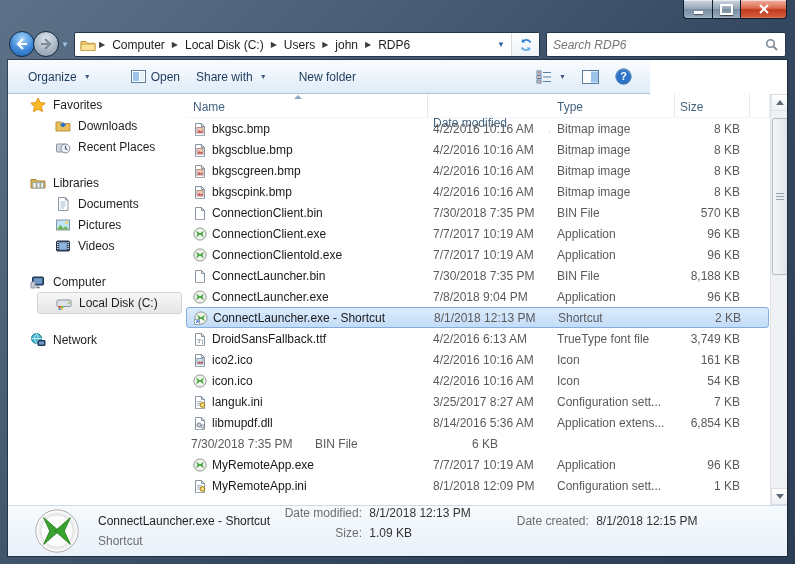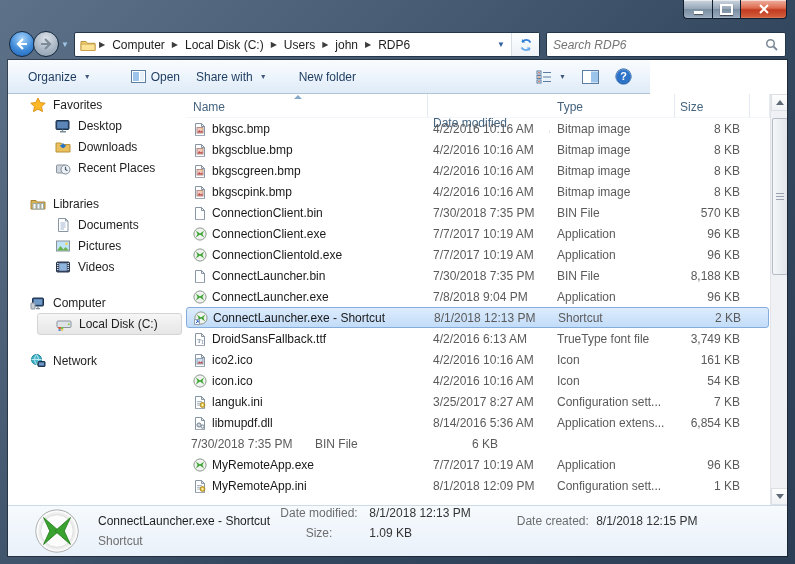--- a/index.html
+++ b/index.html
@@ -88,21 +88,21 @@
   .thumb{position:absolute;left:1px;top:24px;width:14px;height:155px;border:1px solid #b5bcc7;border-radius:2px;
         background:linear-gradient(90deg,#f4f6f8,#e2e6eb);display:flex;align-items:center;justify-content:center;flex-direction:column;gap:2px;}
   .grip{width:8px;height:1px;background:#9aa4b0;}
   
   .details{position:absolute;left:0;top:445px;width:779px;height:51px;box-sizing:border-box;
         background:linear-gradient(#f6fafd,#e9f1fa);border-top:1px solid #ccdbe9;display:flex;align-items:center;}
   .dicon{margin-left:26px;width:46px;height:46px;flex:0 0 46px;}
   .dcol1{margin-left:18px;width:178px;}
   .dline1{color:#1e1e1e;margin-bottom:6px;}
   .dline2{color:#6d6d6d;}
-  .dcol2 .dl{display:inline-block;width:86px;text-align:center;color:#6d6d6d;}
+  .dcol2 .dl{display:inline-block;width:86px;text-align:right;color:#6d6d6d;}
   .dcol2 .dv{color:#333;margin-left:4px;}
   .dcol2 div{margin-bottom:6px;} .dcol2 div:last-child{margin-bottom:16px;}
   .dcol3{margin-left:46px;align-self:flex-start;margin-top:8px;}
   .dcol3 .dl{color:#6d6d6d;} .dcol3 .dv{color:#333;margin-left:4px;}
   .helpimg{display:flex;}
 </style>
 </head>
 <body>
 
 <div class="titlebar">
@@ -232,30 +232,20 @@
             <span class="sbicon">
               <svg width="16" height="16" viewBox="0 0 16 16">
                 <polygon points="8,1 10.2,5.6 15.2,6.2 11.5,9.6 12.5,14.6 8,12.1 3.5,14.6 4.5,9.6 0.8,6.2 5.8,5.6" fill="#fcb827" stroke="#dd9417"></polygon>
               </svg>
             </span>
             <span>Favorites</span>
           </div>
           <div class="sbrow child">
             <span class="sbicon">
               <svg width="16" height="16">
-                <rect x="1" y="2.5" width="13" height="9" rx="1" fill="#2c4a6e" stroke="#1c3350"></rect>
-                <rect x="2.2" y="3.7" width="10.6" height="6.6" fill="#5d86b8"></rect>
-                <path d="M5 13.8h6M7.5 11.5v2.3" stroke="#7d8a97" stroke-width="1.4"></path>
-              </svg>
-            </span>
-            <span>Desktop</span>
-          </div>
-          <div class="sbrow child">
-            <span class="sbicon">
-              <svg width="16" height="16">
                 <path d="M1 4 h5 l1.5 1.6 H15 V13 H1z" fill="#e9c05d" stroke="#b8923c"></path>
                 <path d="M8 4.5 v4 M8 8.5 l-2.4-2.4 M8 8.5 l2.4-2.4" stroke="#2a72c8" stroke-width="1.8" fill="none"></path>
               </svg>
             </span>
             <span>Downloads</span>
           </div>
           <div class="sbrow child">
             <span class="sbicon">
               <svg width="16" height="16">
                 <rect x="1.5" y="5" width="9" height="8" rx="1" fill="#cfd6dd" stroke="#8a939e"></rect>

